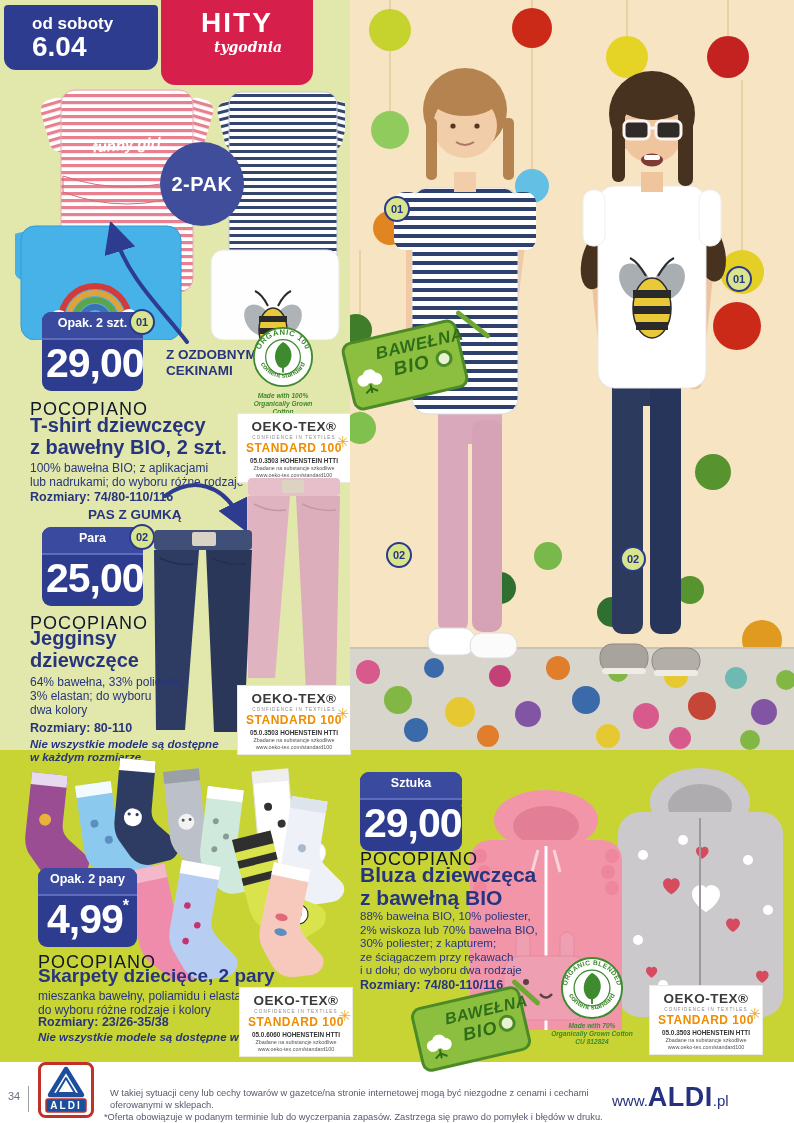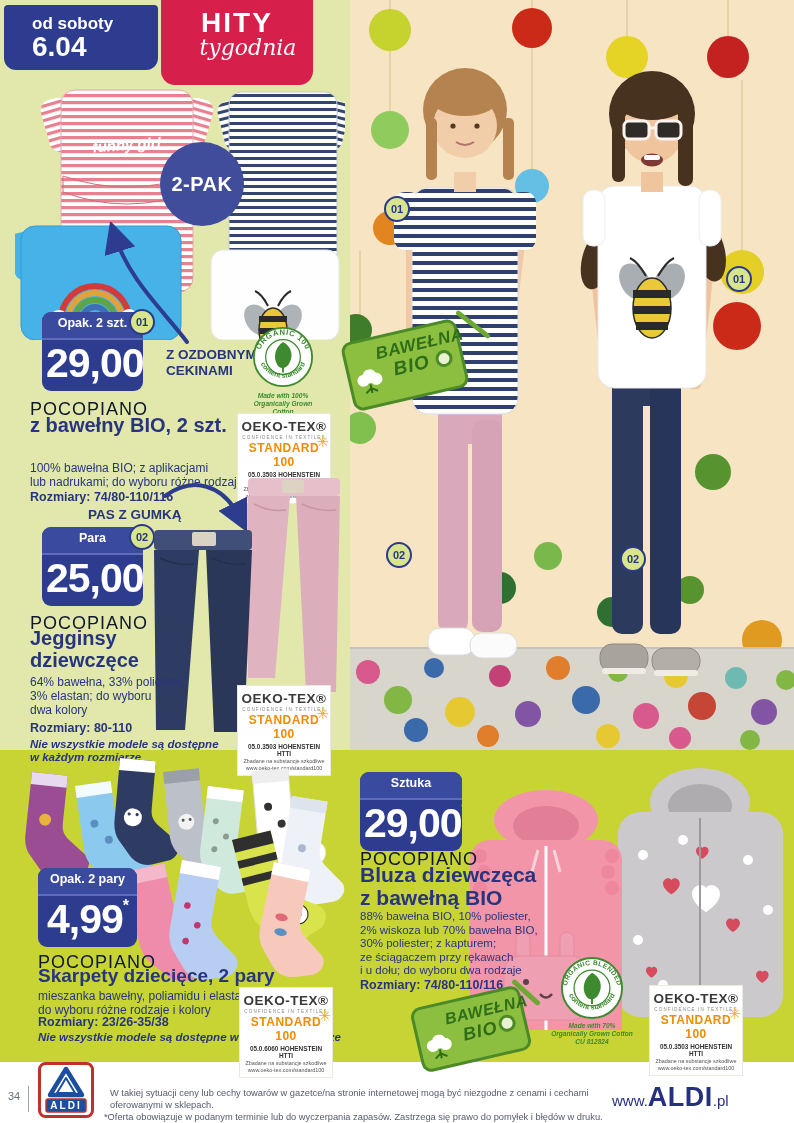--- a/index.html
+++ b/index.html
@@ -8,42 +8,42 @@
 
   .zone-top{left:0;top:0;width:794px;height:750px;background:#e2e8ab;}
   .zone-bottom{left:0;top:750px;width:794px;height:312px;background:#c8d434;}
   .zone-footer{left:0;top:1062px;width:794px;height:61px;background:#fff;}
 
   .date-badge{left:4px;top:5px;width:154px;height:65px;background:#2d3c8f;border-radius:4px 4px 12px 12px;color:#fff;display:flex;flex-direction:column;justify-content:center;padding-left:28px;box-sizing:border-box;}
   .date-badge .l1{font-size:17px;font-weight:bold;line-height:19px;}
   .date-badge .l2{font-size:28px;font-weight:bold;line-height:28px;}
   .hits-badge{left:161px;top:0;width:152px;height:85px;background:#d71f4b;border-radius:0 0 14px 14px;color:#fff;text-align:center;padding-top:9px;box-sizing:border-box;}
   .hits-badge .l1{font-size:28px;font-weight:bold;letter-spacing:2px;line-height:27px;}
-  .hits-badge .l2{font-size:22px;font-style:italic;font-weight:normal;font-family:"DejaVu Serif",serif;line-height:23px;margin-left:22px;}
+  .hits-badge .l2{font-size:14px;font-style:italic;font-weight:bold;font-family:"DejaVu Serif",serif;line-height:23px;margin-left:22px;}
 
   .two-pak{left:160px;top:142px;width:84px;height:84px;background:#3f4d9b;border-radius:50%;color:#fff;font-weight:bold;font-size:20px;display:flex;align-items:center;justify-content:center;letter-spacing:.5px;}
 
   .price-badge{background:#2d3c8f;border-radius:9px;color:#fff;text-align:center;overflow:hidden;}
   .pb-label{font-size:12.5px;font-weight:bold;padding:4px 2px 8px;background:#3a4a9e;border-bottom:2px solid #5e6cbb;}
   .pb-price{font-weight:bold;letter-spacing:-1px;padding:0 4px 5px;white-space:nowrap;}
   .pb-price .num{font-size:41px;line-height:46px;}
   .pb-price .ast{font-size:16px;vertical-align:22px;}
 
   .marker{width:26px;height:26px;border-radius:50%;background:#d9e58c;border:2px solid #2b3a8a;color:#27357e;font-weight:bold;font-size:11px;display:flex;align-items:center;justify-content:center;box-sizing:border-box;}
 
   .brand{font-size:18px;letter-spacing:1px;color:#0f172a;}
   .ptitle{font-size:20px;font-weight:bold;color:#27357e;line-height:22px;}
   .ptitle.small{font-size:19px;}
   .pdesc{font-size:12px;color:#27357e;line-height:14px;}
   .pdesc.tight{font-size:11.5px;line-height:13.5px;}
   .psizes{font-size:12.5px;font-weight:bold;color:#27357e;}
   .pnote{font-size:11.5px;font-style:italic;font-weight:bold;color:#27357e;line-height:13px;}
   .feature{font-size:13.5px;font-weight:bold;color:#27357e;line-height:16px;}
 
-  .oeko{width:92px;background:#fff;text-align:center;padding:5px 2px 4px;box-sizing:border-box;box-shadow:0 0 0 1px #e9e9e0;}
+  .oeko{width:112px;background:#fff;text-align:center;padding:5px 2px 4px;box-sizing:border-box;box-shadow:0 0 0 1px #e9e9e0;}
   .oeko-brand{font-size:13.5px;font-weight:bold;color:#3a3a3a;letter-spacing:.5px;}
   .oeko-sub{font-size:4.6px;color:#8a8a8a;letter-spacing:1.1px;margin-top:1px;}
   .oeko-std{font-size:12px;font-weight:bold;color:#f08c00;letter-spacing:.5px;margin-top:1px;}
   .oeko-cert{font-size:6.4px;font-weight:bold;color:#333;margin-top:2px;}
   .oeko-note{font-size:5.4px;color:#555;margin-top:1px;}
   .oeko-flower{position:absolute;right:1px;top:20px;color:#f5a81c;font-size:15px;line-height:15px;}
 
   .organic-caption{font-size:6.6px;font-style:italic;font-weight:bold;color:#3e8a2e;text-align:center;line-height:8px;}
 
   .bio-tag{width:118px;height:70px;background:#8cbf3f;border:3px solid #4c8a28;border-radius:10px;box-sizing:border-box;color:#2f6d1a;transform:rotate(-13deg);padding:6px 0 0 30px;}
@@ -153,20 +153,21 @@
   </div>
   <div class="abs marker" style="left:129px;top:309px;">
       <span>01</span>
     </div>
   <div class="abs feature" style="left:166px;top:347px;width:110px;">
     <div>Z OZDOBNYMI</div>
     <div>CEKINAMI</div>
   </div>
   <div class="abs brand" style="left:30px;top:399px;">POCOPIANO</div>
   <div class="abs ptitle" style="left:30px;top:414px;">
+    <div>T-shirt dziewczęcy</div>
     <div>z bawełny BIO, 2 szt.</div>
   </div>
   <div class="abs pdesc" style="left:30px;top:461px;">
     <div>100% bawełna BIO; z aplikacjami</div>
     <div>lub nadrukami; do wyboru różne rodzaje</div>
   </div>
   <div class="abs psizes" style="left:30px;top:490px;">Rozmiary: 74/80-110/116</div>
 
   <svg class="abs" style="left:252px;top:326px;" width="62" height="62" viewBox="0 0 100 100">
     <defs>

